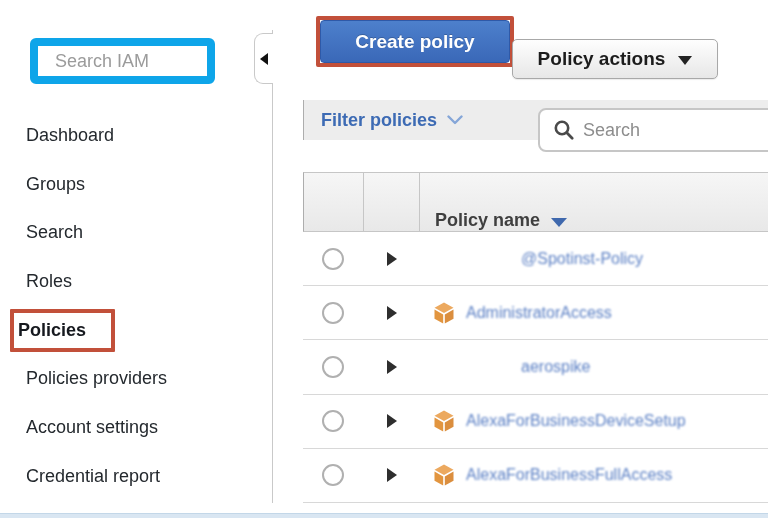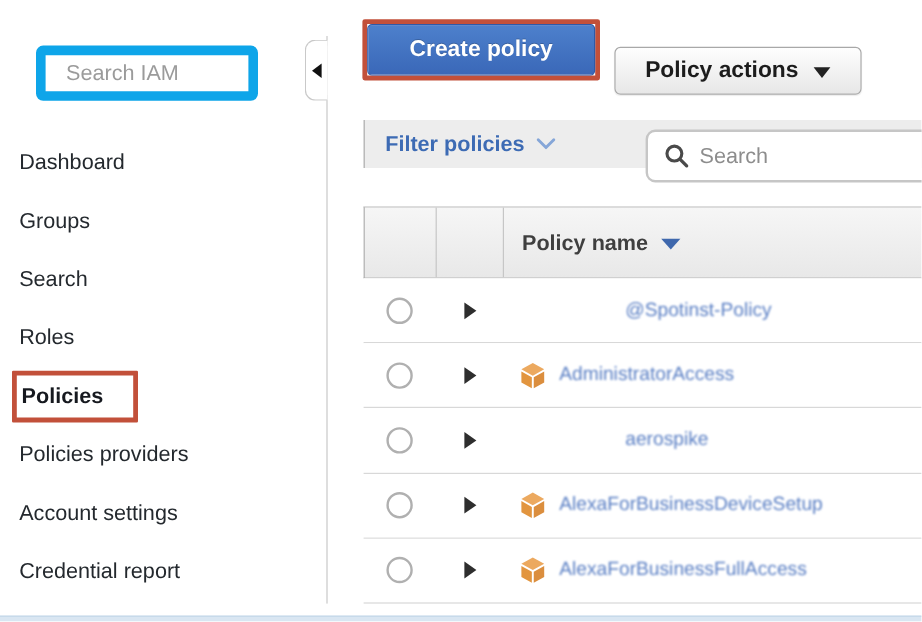--- a/index.html
+++ b/index.html
@@ -17,41 +17,41 @@
   .search-iam {
     position: absolute; left: 30px; top: 38px; width: 185px; height: 46px;
     border: 8px solid #0ea5e9; border-radius: 6px; background: #fff;
     font-family: "Liberation Sans", sans-serif; font-size: 18px; color: #444;
     padding: 0 12px 0 17px; outline: none;
   }
   .search-iam::placeholder { color: #9b9b9b; }
   .nav { position: absolute; left: 0; top: 111px; width: 272px; }
   .nav-item {
     height: 48.7px; display: flex; align-items: center;
-    padding-left: 16px; font-size: 18px; color: #24292e; cursor: pointer;
+    padding-left: 26px; font-size: 18px; color: #24292e; cursor: pointer;
   }
   .nav-item.boxed { padding-left: 0; }
   .nav-item.boxed .frame-label {
     margin-left: 10px; border: 4px solid #c2503a; border-radius: 1px;
     padding: 7px 25px 7px 4px; font-weight: bold; color: #16191f;
   }
 
   
   .v-divider { position: absolute; left: 272px; top: 30px; width: 1px; height: 473px; background: #c9c9c9; }
   .collapse-tab {
     position: absolute; left: 254px; top: 33px; width: 19px; height: 51px;
     background: #fff; border: 1px solid #c9c9c9; border-right: none;
     border-radius: 9px 0 0 9px; display: flex; align-items: center; justify-content: center;
     cursor: pointer; z-index: 2;
   }
   .tri-left { width: 0; height: 0; border-right: 8px solid #111; border-top: 6px solid transparent; border-bottom: 6px solid transparent; }
 
   
   .create-frame {
-    position: absolute; left: 302px; top: 16px;
+    position: absolute; left: 316px; top: 16px;
     border: 4px solid #c2503a; border-radius: 2px;
   }
   .btn-create {
     display: block; width: 190px; height: 43px;
     background: linear-gradient(#4d80cc, #3a68b8);
     border: 1px solid #2e59a8; border-radius: 4px;
     color: #fff; font-family: "Liberation Sans", sans-serif;
     font-size: 19px; font-weight: bold; cursor: pointer;
     text-shadow: 0 -1px 0 rgba(0,0,0,0.2);
   }
@@ -84,21 +84,21 @@
     border: none; outline: none; background: transparent; margin-left: 8px;
     font-family: "Liberation Sans", sans-serif; font-size: 18px; color: #333; width: 220px;
   }
   .search-box input::placeholder { color: #8d8d8d; }
 
   
   .tbl-header {
     position: absolute; left: 303px; top: 172px; width: 465px; height: 60px;
     background: linear-gradient(#f6f6f6, #e8e8e8);
     border-top: 1px solid #c6c6c6; border-bottom: 1px solid #c6c6c6; border-left: 1px solid #adadad;
-    display: flex; align-items: center; cursor: pointer;
+    display: flex; align-items: flex-end; cursor: pointer;
   }
   .col-sep { position: absolute; top: 0; bottom: 0; width: 1px; background: #c6c6c6; }
   .col-sep.s1 { left: 59px; } .col-sep.s2 { left: 115px; }
   .hdr-label { margin-left: 131px; font-size: 18px; font-weight: bold; color: #3f3f3f; display: flex; align-items: center; gap: 11px; }
   .tri-down-blue { width: 0; height: 0; border-top: 9px solid #3f68ad; border-left: 8px solid transparent; border-right: 8px solid transparent; margin-top: 3px; }
 
   
   .rows { position: absolute; left: 303px; top: 232px; width: 465px; }
   .policy-row {
     position: relative; height: 54.2px; border-bottom: 1px solid #d8d8d8;

